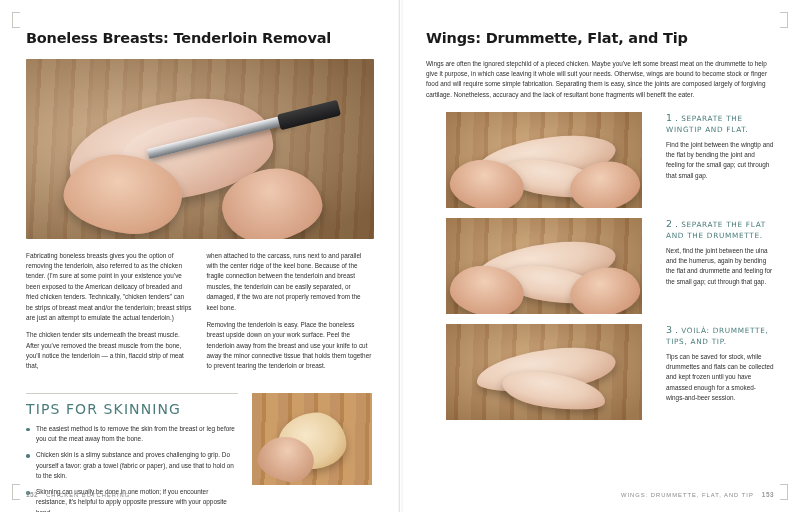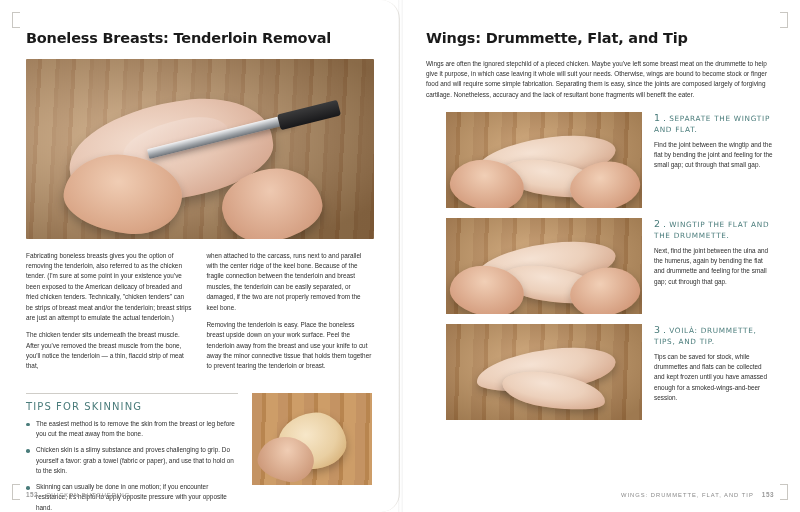--- a/index.html
+++ b/index.html
@@ -14,21 +14,21 @@
     width: 800px; height: 512px;
     background: #ffffff;
     display: flex;
   }
   .page {
     position: relative;
     width: 400px; height: 512px;
     background: #ffffff;
     padding: 30px 26px 0 26px;
   }
-  .page.left { border-right: 1px solid #e8e6e2; border-radius: 19px; }
+  .page.left { border-right: 1px solid #e8e6e2; }
   .gutter-shadow {
     position: absolute;
     left: 398px; top: 0;
     width: 5px; height: 512px;
     background: linear-gradient(to right, rgba(0,0,0,0.045), rgba(0,0,0,0.0) 45%, rgba(0,0,0,0.045));
     pointer-events: none;
   }
 
   
   .section-title {
@@ -130,21 +130,21 @@
   }
 
   
   .tips-row { display: flex; gap: 14px; align-items: flex-start; }
   .tips-box { width: 212px; }
   .tips-rule {
     height: 1px; background: #cfcdc8; margin-bottom: 7px;
   }
   .tips-title {
     font-family: "DejaVu Sans", sans-serif;
-    font-size: 10px;
+    font-size: 14px;
     letter-spacing: 1.1px;
     color: #4a7c7b;
     margin: 0 0 7px 0;
     font-weight: normal;
   }
   ul.tips { margin: 0; padding: 0; list-style: none; }
   ul.tips li {
     position: relative;
     padding-left: 10px;
     font-size: 6.4px;
@@ -191,21 +191,21 @@
 
   
   .intro {
     font-size: 6.4px;
     line-height: 1.62;
     color: #2e2e2e;
     margin: 0 0 12px 0;
     width: 348px;
   }
   .steps { display: flex; flex-direction: column; gap: 10px; }
-  .step { display: flex; gap: 12px; padding-left: 20px; }
+  .step { display: flex; gap: 24px; padding-left: 20px; }
   .step-photo {
     width: 196px; height: 96px;
     position: relative;
     overflow: hidden;
     flex: 0 0 auto;
     background:
       repeating-linear-gradient(92deg,
         #c08f5c 0px, #c08f5c 11px,
         #b5814c 11px, #b5814c 15px,
         #ca9b66 15px, #ca9b66 28px);
@@ -355,21 +355,21 @@
 
       <div class="step">
         <div class="step-photo">
           <div class="shade"></div>
           <div class="wing w1"></div>
           <div class="wing w2"></div>
           <div class="hand-s h1"></div>
           <div class="hand-s h2"></div>
         </div>
         <div class="step-text">
-          <h3 class="step-head"><span class="num">2 .</span> <span>WINGTIP THE FLAT AND THE DRUMMETTE.</span></h3>
+          <h3 class="step-head"><span class="num">2 .</span> <span>SEPARATE THE FLAT AND THE DRUMMETTE.</span></h3>
           <p class="step-body">Next, find the joint between the ulna and the humerus, again by bending the flat and drummette and feeling for the small gap; cut through that gap.</p>
         </div>
       </div>
 
       <div class="step">
         <div class="step-photo">
           <div class="shade"></div>
           <div class="wing w1"></div>
           <div class="wing w2"></div>
         </div>

